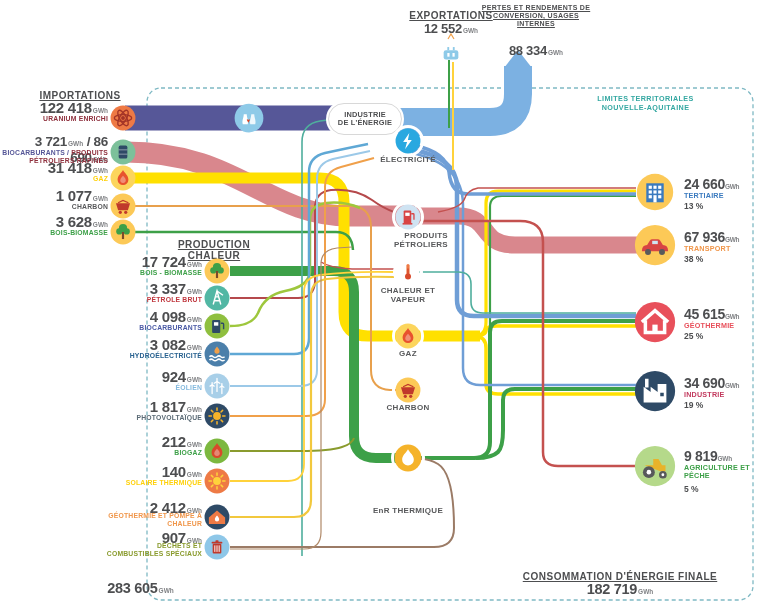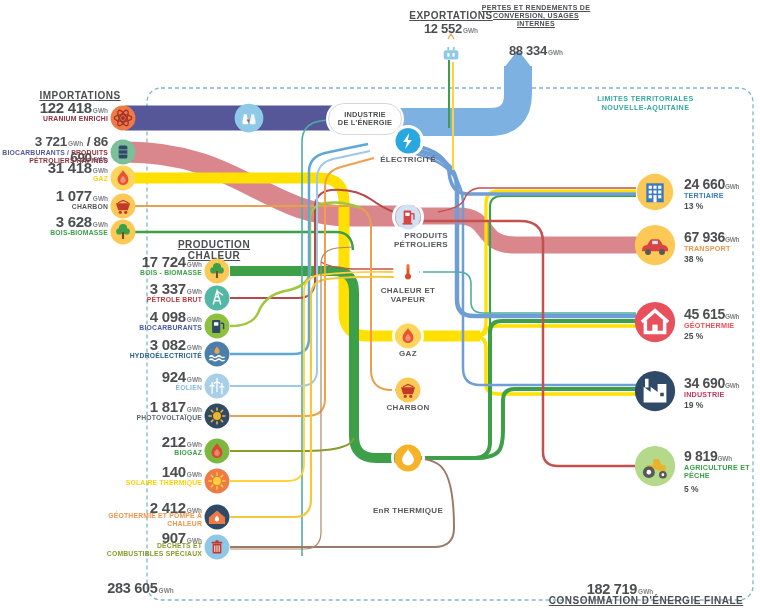--- a/index.html
+++ b/index.html
@@ -462,18 +462,18 @@
         <circle cx="16.5" cy="17" r="0.8" fill="#ffffff"></circle>
       </svg>
     </span>
 <div class="abs sec-val" style="left:684px;top:450px;"><span>9 819</span><span class="u">GWh</span></div>
 <div class="abs sec-lab" style="left: 684px; top: 464px; color: rgb(61, 160, 72);">AGRICULTURE ET PÊCHE</div>
 <div class="abs sec-pct" style="left:684px;top:484px;">5 %</div>
 
 <div class="abs val foot ca" style="left:28px;top:581px;width:225px;">
   <span>283 605</span><span class="u">GWh</span>
 </div>
-<div class="abs hdr" style="left:531px;top:571px;width:230px;margin-top:24px;">CONSOMMATION D'ÉNERGIE FINALE</div>
+<div class="abs hdr" style="left:505px;top:571px;width:230px;">CONSOMMATION D'ÉNERGIE FINALE</div>
 <div class="abs val foot ca" style="left:505px;top:582px;width:230px;">
   <span>182 719</span><span class="u">GWh</span>
 </div>
 
 </div>
 
 </body></html>

